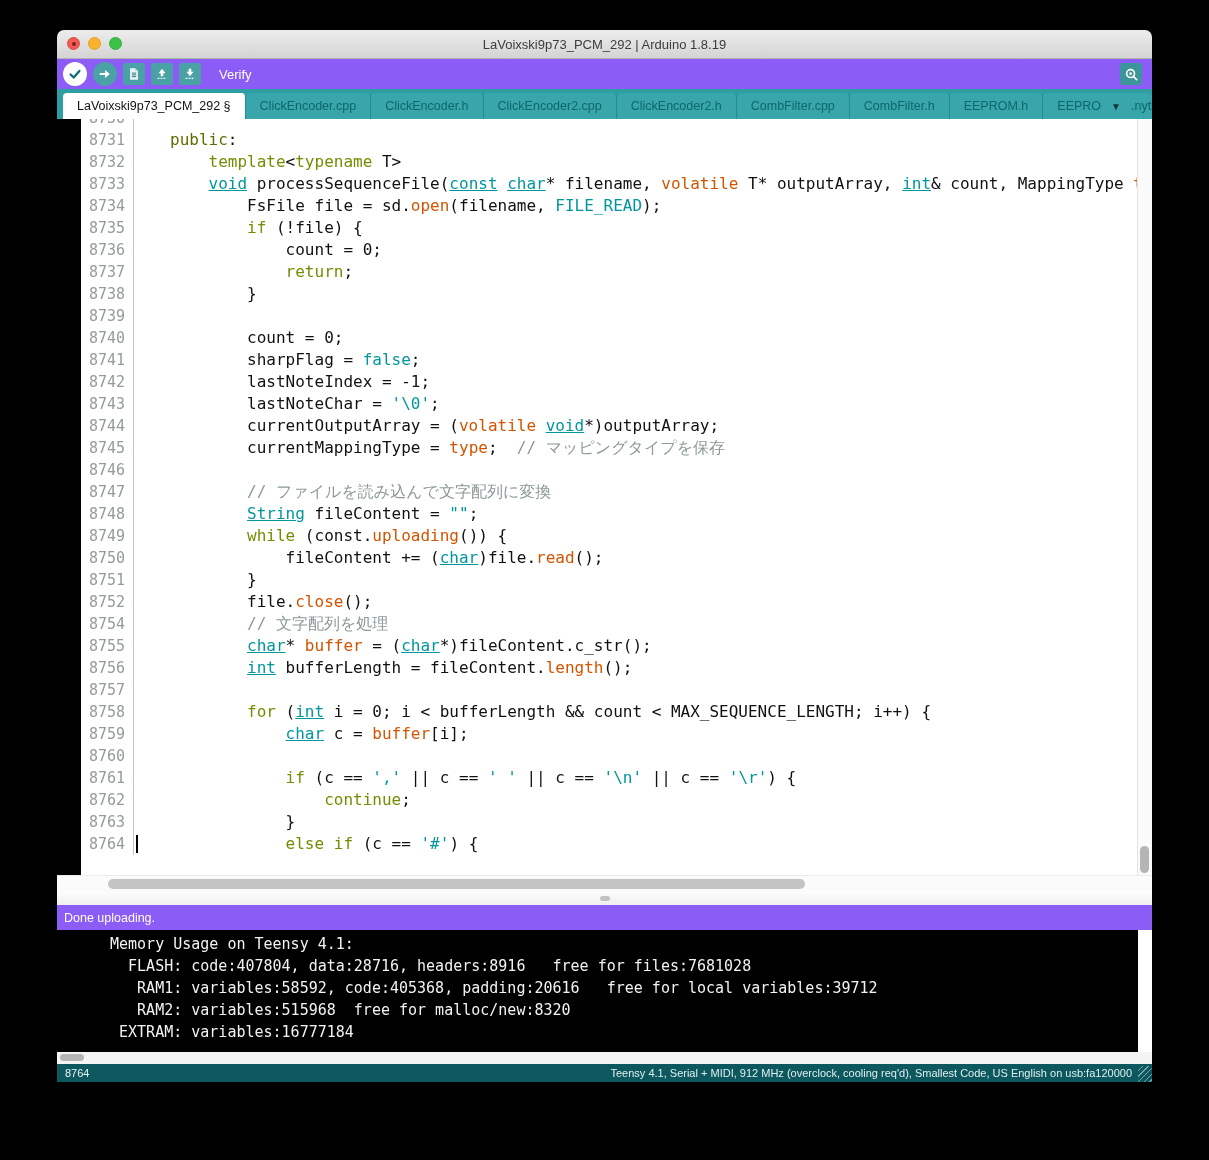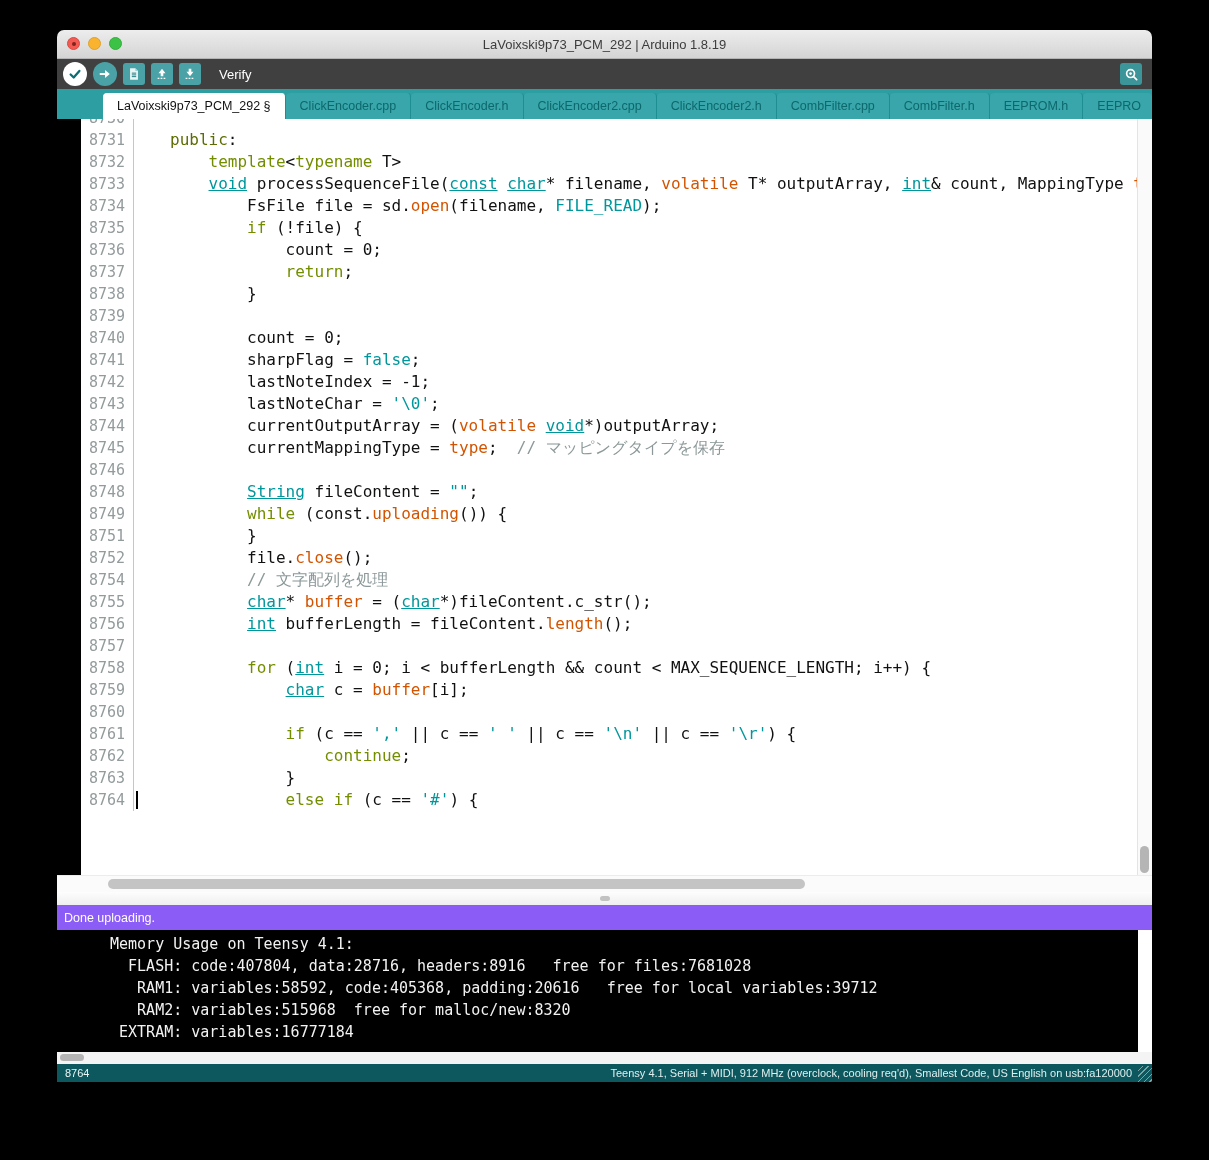--- a/index.html
+++ b/index.html
@@ -14,35 +14,35 @@
             align-items:center;justify-content:center;}
   .title-text{font-size:13px;color:#3c3c3c;}
   .lights{position:absolute;left:10px;top:7px;display:flex;gap:8px;}
   .light{width:13px;height:13px;border-radius:50%;position:relative;box-sizing:border-box;}
   .light.red{background:#f35a52;border:1px solid #d84b44;}
   .light.red::after{content:"";position:absolute;left:4px;top:4px;width:4px;height:4px;
             border-radius:50%;background:#7e241f;}
   .light.yellow{background:#f9b32f;border:1px solid #dfa02a;}
   .light.green{background:#3cc345;border:1px solid #35ad3d;}
   
-  .toolbar{height:30px;flex:0 0 30px;background:#404040;display:flex;align-items:center;
+  .toolbar{height:30px;flex:0 0 30px;background:#8b5cf6;display:flex;align-items:center;
            padding:0 6px;position:relative;}
   .tbtn{flex:0 0 auto;display:flex;align-items:center;justify-content:center;margin-right:6px;}
   .tbtn.circle{width:24px;height:24px;border-radius:50%;background:#4aa2a6;}
   .tbtn.circle.active{background:#fff;}
   .tbtn.square{width:22px;height:22px;border-radius:3px;background:#4aa2a6;}
   .toolbar-label{color:#fff;font-size:13px;margin-left:12px;}
   .tbtn.right{position:absolute;right:10px;margin:0;background:#3c9599;}
   
   .tabbar{height:30px;flex:0 0 30px;background:#2d9fa3;display:flex;align-items:flex-end;
           padding-left:6px;overflow:hidden;white-space:nowrap;}
   .tab{height:26px;display:flex;align-items:center;padding:0 14px;background:#38a6aa;
        color:#0d686c;font-size:12.5px;border-right:1px solid #1f8e92;
        border-radius:4px 4px 0 0;flex:0 0 auto;}
-  .tab.active{background:#fff;color:#111;margin-left:40px;}
+  .tab.active{background:#fff;color:#111;}
   .tab.overflow{flex:1 1 auto;border-right:none;overflow:hidden;}
   .tab-caret{color:#10343a;font-size:10px;margin:0 10px;}
   .tab .trail{color:#0d686c;}
   
   .editor{flex:0 0 756px;height:756px;background:#fff;position:relative;overflow:hidden;margin-left:24px;}
   .code-lines{position:absolute;left:0;top:0;right:14px;margin-top:-12px;}
   .crow{display:flex;height:22px;line-height:22px;position:relative;}
   .ln{flex:0 0 53px;width:53px;box-sizing:border-box;text-align:right;padding-right:8px;
       font-family:"DejaVu Sans Mono",monospace;font-size:15px;color:#939B9D;
       border-right:1px solid #c6c6c6;}
@@ -238,26 +238,34 @@
         </div>
         <div class="crow">
           <span class="ln">8745</span>
           <span class="lc"><span class="tk-pl">        currentMappingType = </span><span class="tk-fn">type</span><span class="tk-pl">;  </span><span class="tk-cm">// マッピングタイプを保存</span></span>
         </div>
         <div class="crow">
           <span class="ln">8746</span>
           <span class="lc"></span>
         </div>
         <div class="crow">
+          <span class="ln">8747</span>
+          <span class="lc"><span class="tk-pl">        </span><span class="tk-cm">// ファイルを読み込んで文字配列に変換</span></span>
+        </div>
+        <div class="crow">
           <span class="ln">8748</span>
           <span class="lc"><span class="tk-pl">        </span><span class="tk-kw">String</span><span class="tk-pl"> fileContent = </span><span class="tk-lit">""</span><span class="tk-pl">;</span></span>
         </div>
         <div class="crow">
           <span class="ln">8749</span>
           <span class="lc"><span class="tk-pl">        </span><span class="tk-st">while</span><span class="tk-pl"> (const.</span><span class="tk-fn">uploading</span><span class="tk-pl">()) {</span></span>
+        </div>
+        <div class="crow">
+          <span class="ln">8750</span>
+          <span class="lc"><span class="tk-pl">            fileContent += (</span><span class="tk-kw">char</span><span class="tk-pl">)file.</span><span class="tk-fn">read</span><span class="tk-pl">();</span></span>
         </div>
         <div class="crow">
           <span class="ln">8751</span>
           <span class="lc"><span class="tk-pl">        }</span></span>
         </div>
         <div class="crow">
           <span class="ln">8752</span>
           <span class="lc"><span class="tk-pl">        file.</span><span class="tk-fn">close</span><span class="tk-pl">();</span></span>
         </div>
         <div class="crow">

